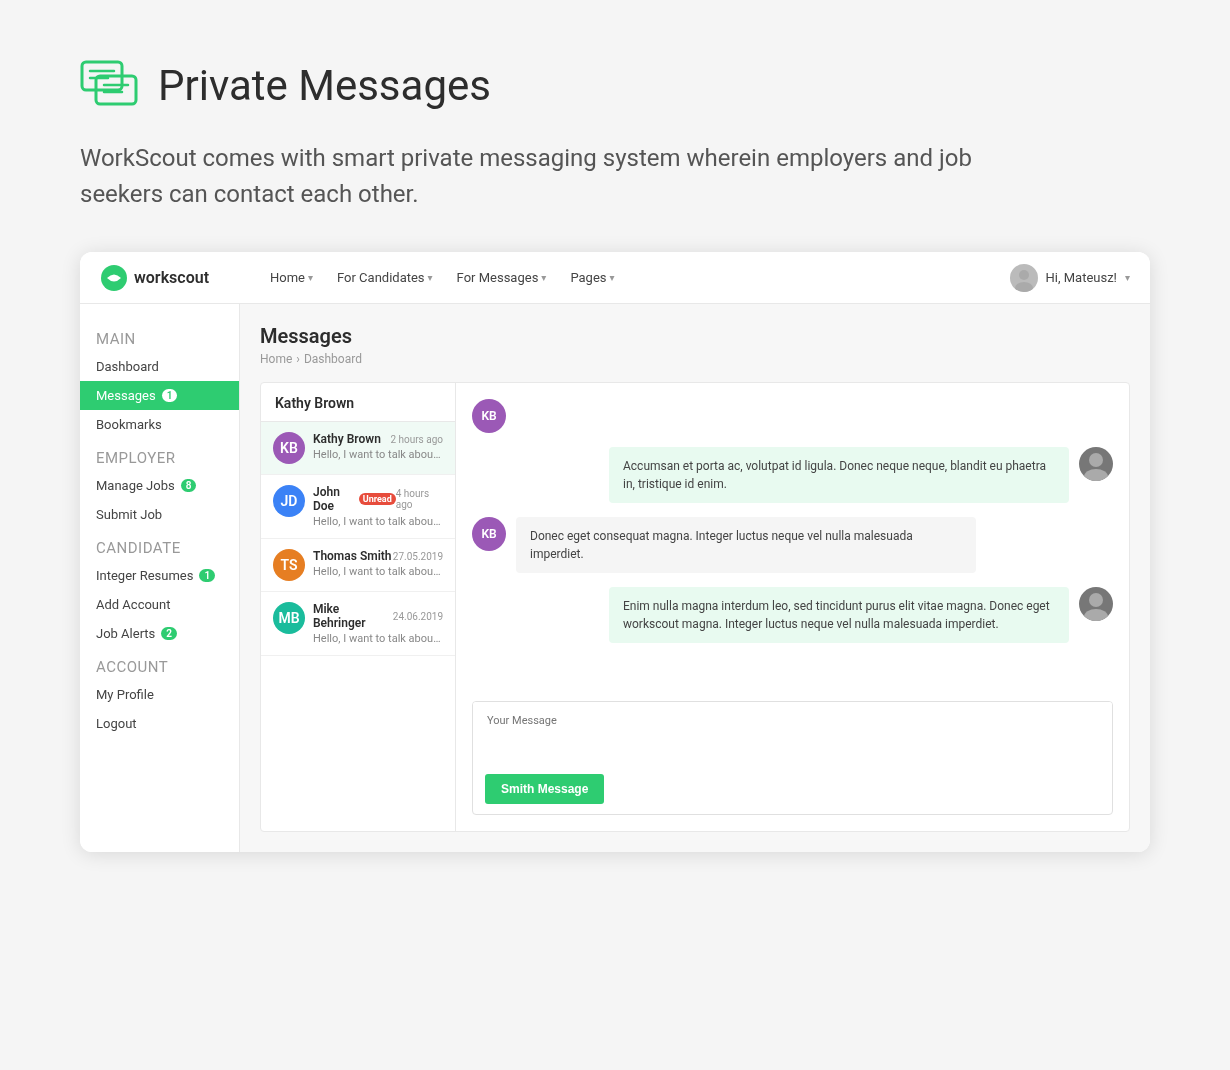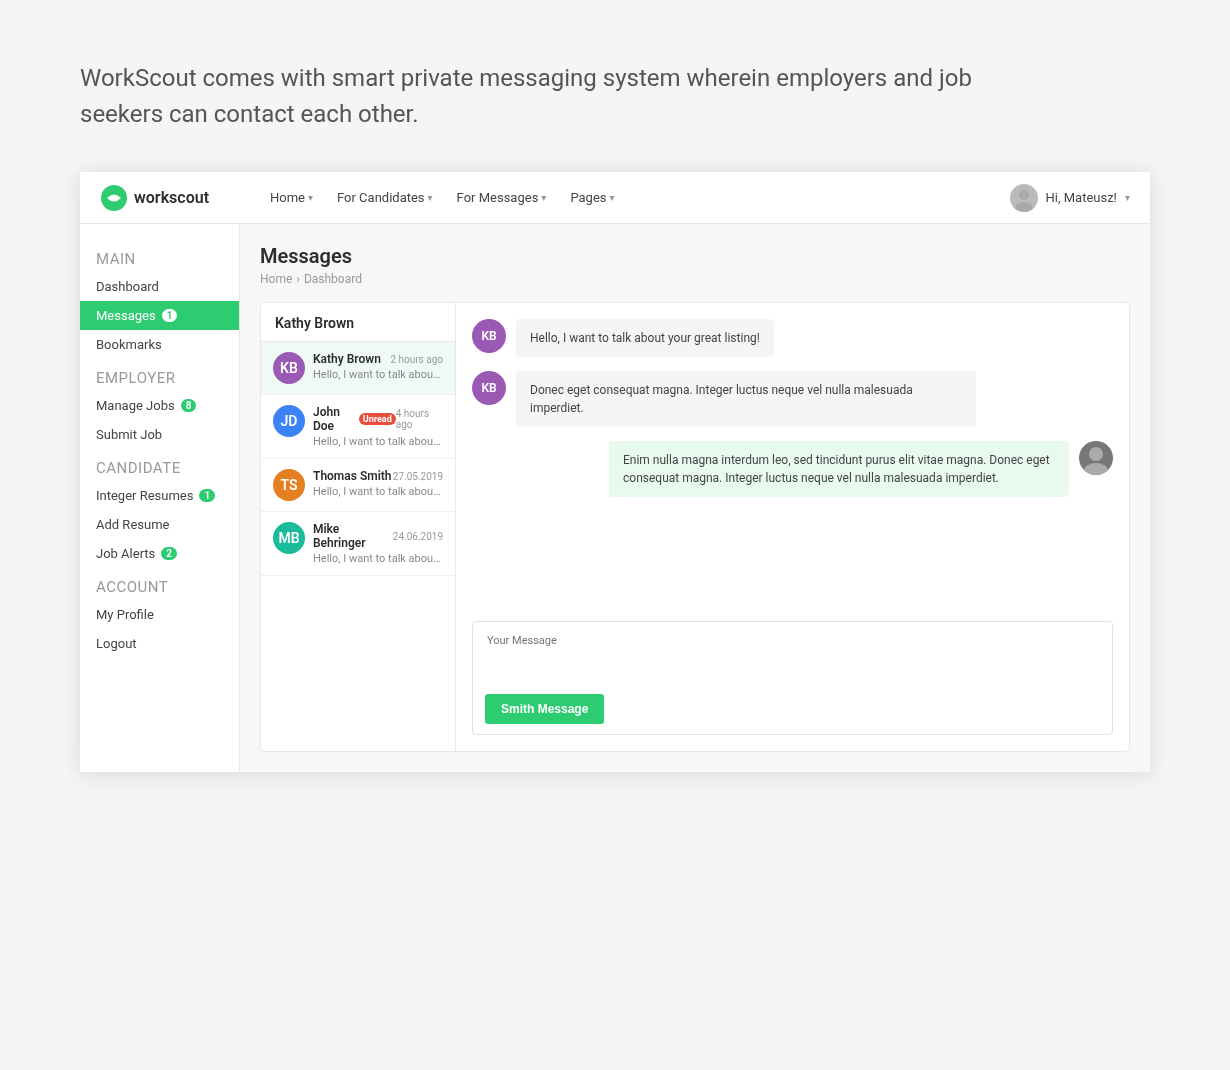--- a/index.html
+++ b/index.html
@@ -41,21 +41,21 @@
       font-size: 24px;
       color: #555;
       line-height: 1.5;
       max-width: 900px;
       margin-bottom: 40px;
     }
 
     
     .app-mockup {
       background: #fff;
-      border-radius: 0;
+      border-radius: 12px;
       box-shadow: 0 2px 20px rgba(0,0,0,0.12);
       overflow: hidden;
     }
 
     
     .top-nav {
       display: flex;
       align-items: center;
       background: #fff;
       border-bottom: 1px solid #e8e8e8;
@@ -384,20 +384,32 @@
       color: #fff;
       font-weight: 600;
     }
   </style>
 </head>
 <body>
 
 <div class="page-wrapper">
 
   <div class="hero-section">
+    <div class="hero-title-row">
+
+      <svg class="hero-icon" viewBox="0 0 60 50" fill="none" xmlns="http://www.w3.org/2000/svg">
+        <rect x="2" y="2" width="40" height="28" rx="4" fill="none" stroke="#2ecc71" stroke-width="3"></rect>
+        <line x1="10" y1="11" x2="34" y2="11" stroke="#2ecc71" stroke-width="2.5" stroke-linecap="round"></line>
+        <line x1="10" y1="18" x2="28" y2="18" stroke="#2ecc71" stroke-width="2.5" stroke-linecap="round"></line>
+        <rect x="16" y="16" width="40" height="28" rx="4" fill="none" stroke="#2ecc71" stroke-width="3"></rect>
+        <line x1="24" y1="25" x2="48" y2="25" stroke="#2ecc71" stroke-width="2.5" stroke-linecap="round"></line>
+        <line x1="24" y1="32" x2="42" y2="32" stroke="#2ecc71" stroke-width="2.5" stroke-linecap="round"></line>
+      </svg>
+      <h1 class="hero-title">Private Messages</h1>
+    </div>
     <p class="hero-desc">WorkScout comes with smart private messaging system wherein employers and job seekers can contact each other.</p>
   </div>
 
   <div class="app-mockup">
 
     <nav class="top-nav">
       <div class="logo-area">
 
         <svg class="logo-icon" viewBox="0 0 28 28" fill="none">
           <circle cx="14" cy="14" r="13" fill="#2ecc71"></circle>
@@ -459,21 +471,21 @@
         <div class="sidebar-item">
           <span>Submit Job</span>
         </div>
 
         <div class="sidebar-section-label">Candidate</div>
         <div class="sidebar-item">
           <span>Integer Resumes</span>
           <span class="badge">1</span>
         </div>
         <div class="sidebar-item">
-          <span>Add Resume</span>
+          <span>Add Account</span>
         </div>
         <div class="sidebar-item">
           <span>Job Alerts</span>
           <span class="badge">2</span>
         </div>
 
         <div class="sidebar-section-label">Account</div>
         <div class="sidebar-item">
           <span>My Profile</span>
         </div>
@@ -551,39 +563,47 @@
             </div>
           </div>
 
           <div class="chat-area">
             <div class="chat-messages">
 
               <div class="msg-row">
                 <div class="msg-avatar" style="background:#9b59b6;">
                   <span style="color:#fff;font-size:12px;font-weight:600;">KB</span>
                 </div>
-                <div class="msg-bubble">Hello, I want to talk about your great listing!</div>
-              </div>
-
-
-              <div class="msg-row">
-                <div class="msg-avatar" style="background:#9b59b6;">
-                  <span style="color:#fff;font-size:12px;font-weight:600;">KB</span>
-                </div>
-                <div class="msg-bubble">Donec eget consequat magna. Integer luctus neque vel nulla malesuada imperdiet.</div>
               </div>
 
               <div class="msg-row right">
                 <div class="msg-avatar" style="background:#777;">
                   <svg viewBox="0 0 34 34" width="34" height="34">
                     <circle cx="17" cy="13" r="7" fill="#aaa"></circle>
                     <ellipse cx="17" cy="30" rx="12" ry="8" fill="#aaa"></ellipse>
                   </svg>
                 </div>
-                <div class="msg-bubble">Enim nulla magna interdum leo, sed tincidunt purus elit vitae magna. Donec eget consequat magna. Integer luctus neque vel nulla malesuada imperdiet.</div>
+                <div class="msg-bubble">Accumsan et porta ac, volutpat id ligula. Donec neque neque, blandit eu phaetra in, tristique id enim.</div>
+              </div>
+
+              <div class="msg-row">
+                <div class="msg-avatar" style="background:#9b59b6;">
+                  <span style="color:#fff;font-size:12px;font-weight:600;">KB</span>
+                </div>
+                <div class="msg-bubble">Donec eget consequat magna. Integer luctus neque vel nulla malesuada imperdiet.</div>
+              </div>
+
+              <div class="msg-row right">
+                <div class="msg-avatar" style="background:#777;">
+                  <svg viewBox="0 0 34 34" width="34" height="34">
+                    <circle cx="17" cy="13" r="7" fill="#aaa"></circle>
+                    <ellipse cx="17" cy="30" rx="12" ry="8" fill="#aaa"></ellipse>
+                  </svg>
+                </div>
+                <div class="msg-bubble">Enim nulla magna interdum leo, sed tincidunt purus elit vitae magna. Donec eget workscout magna. Integer luctus neque vel nulla malesuada imperdiet.</div>
               </div>
 
             </div>
 
             <div class="chat-input-area">
               <textarea class="chat-textarea" placeholder="Your Message" style=""></textarea>
               <button class="send-btn">Smith Message</button>
             </div>
           </div>
 

